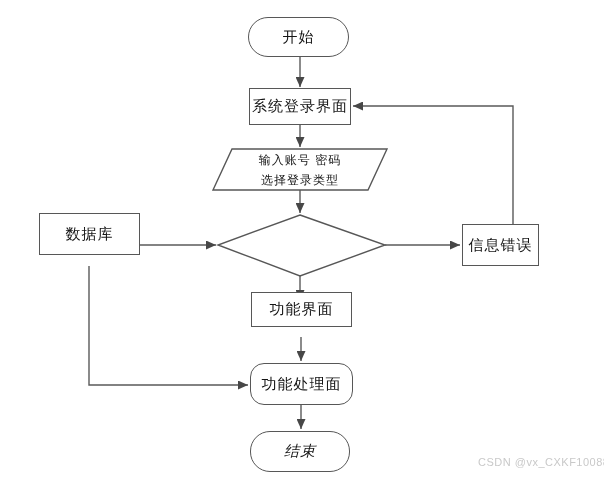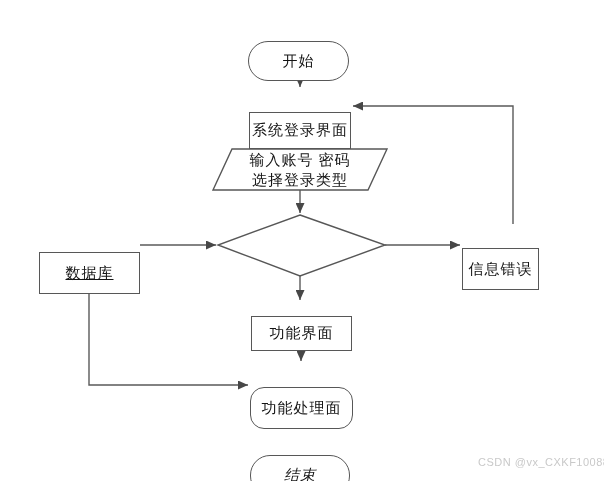--- a/index.html
+++ b/index.html
@@ -13,26 +13,26 @@
     overflow:hidden;
   }
   .edges{position:absolute;left:0;top:0;width:604px;height:481px;}
   .edge{fill:none;stroke:var(--line);stroke-width:1.4;}
   .shape-poly{fill:var(--fill);stroke:var(--border);stroke-width:1.4;}
   #arrowhead path{fill:var(--arrow);}
   .node{
     position:absolute;display:flex;align-items:center;justify-content:center;
     background:var(--fill);border:1px solid var(--border);
     color:var(--text);font-size:15px;letter-spacing:1px;
-    box-sizing:border-box;text-align:center;margin-top:24px;
+    box-sizing:border-box;text-align:center;
   }
   .stadium{border-radius:20px;}
   .overlay-label{
     position:absolute;display:flex;flex-direction:column;align-items:center;justify-content:center;
-    color:var(--text);font-size:15px;letter-spacing:1px;text-align:center;
+    color:var(--text);font-size:12px;letter-spacing:1px;text-align:center;
     background:transparent;line-height:20px;box-sizing:border-box;
   }
   .watermark{
     position:absolute;left:478px;top:456px;width:120px;height:16px;
     color:var(--watermark);font-size:11px;text-align:right;letter-spacing:0.5px;
     white-space:nowrap;
   }
 </style>
 </head>
 <body>
@@ -68,21 +68,21 @@
   <div class="node" style="left:249px;top:88px;width:102px;height:37px;text-align:right;">
     <span>系统登录界面</span>
   </div>
 
   <div class="overlay-label" style="left:213px;top:149px;width:174px;height:41px;">
     <span>输入账号 密码</span>
     <span>选择登录类型</span>
   </div>
 
 
-  <div class="node" style="left:39px;top:228px;width:101px;height:42px;text-decoration:underline;">
+  <div class="node" style="left:39px;top:213px;width:101px;height:42px;">
     <span>数据库</span>
   </div>
 
   <div class="node" style="left:462px;top:224px;width:77px;height:42px;">
     <span>信息错误</span>
   </div>
 
   <div class="node" style="left:251px;top:292px;width:101px;height:35px;">
     <span>功能界面</span>
   </div>

